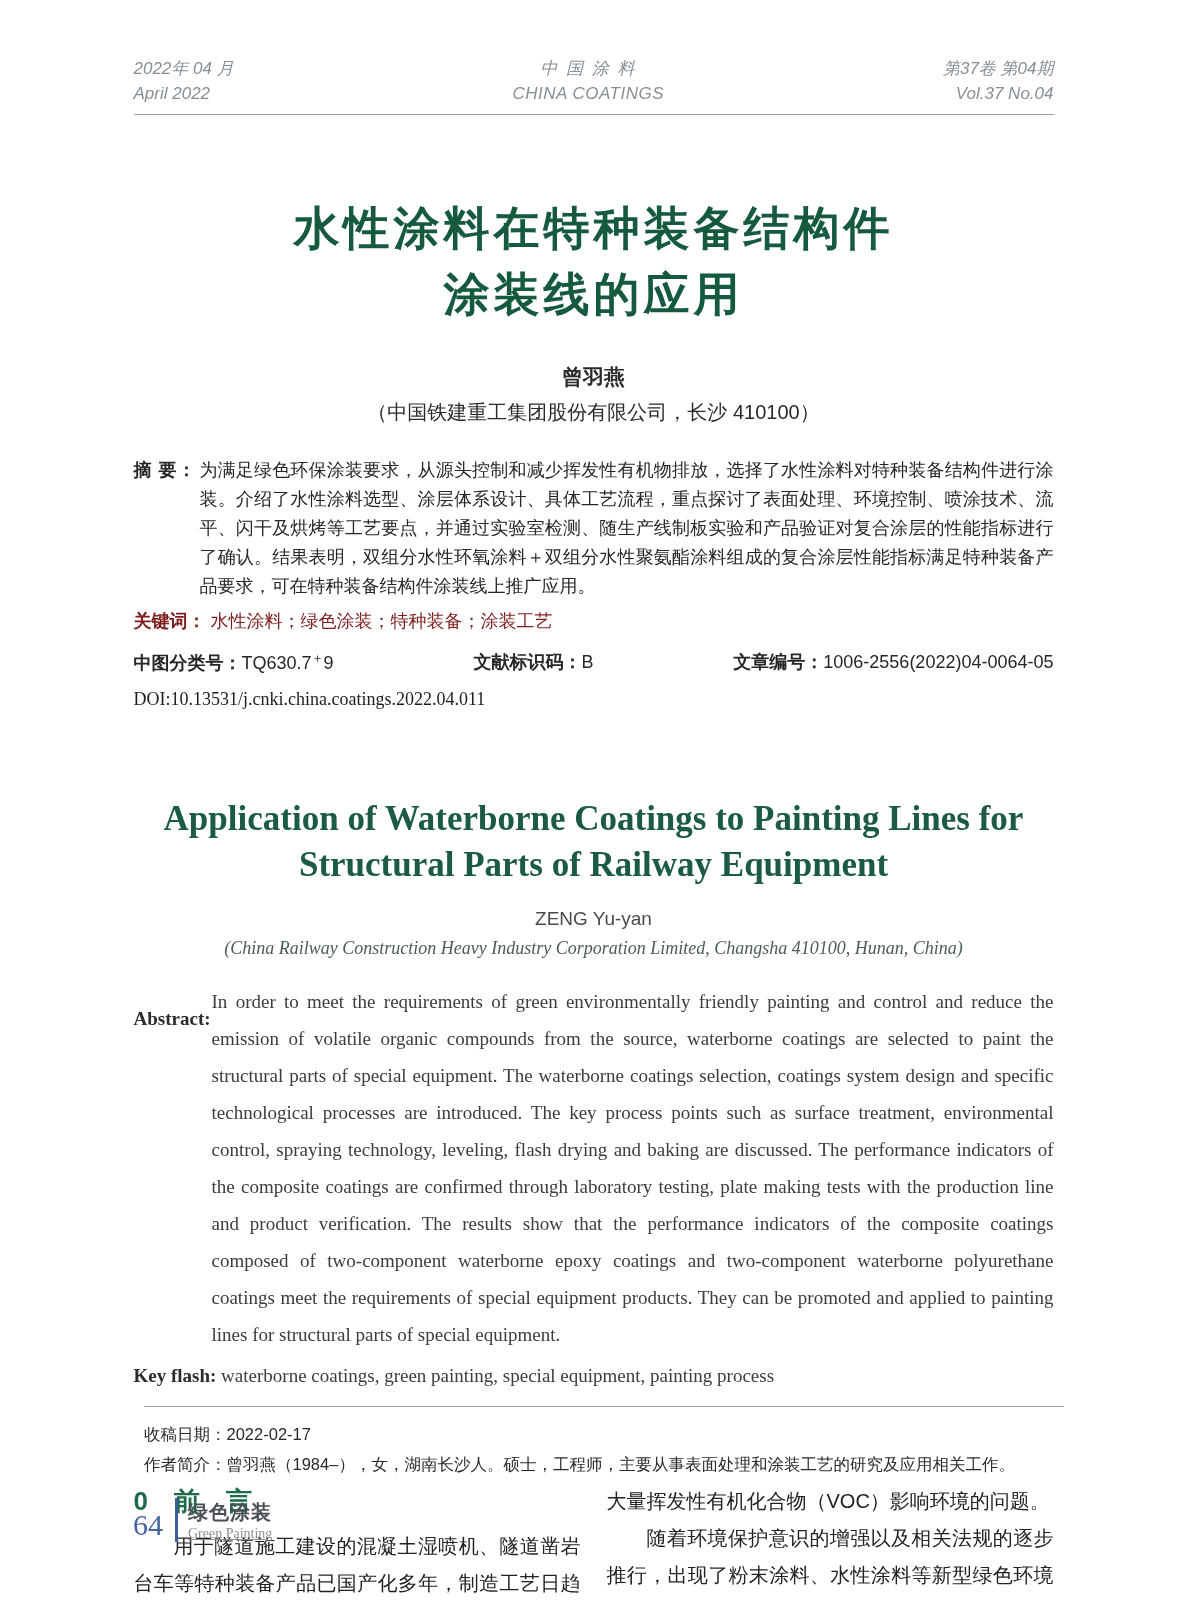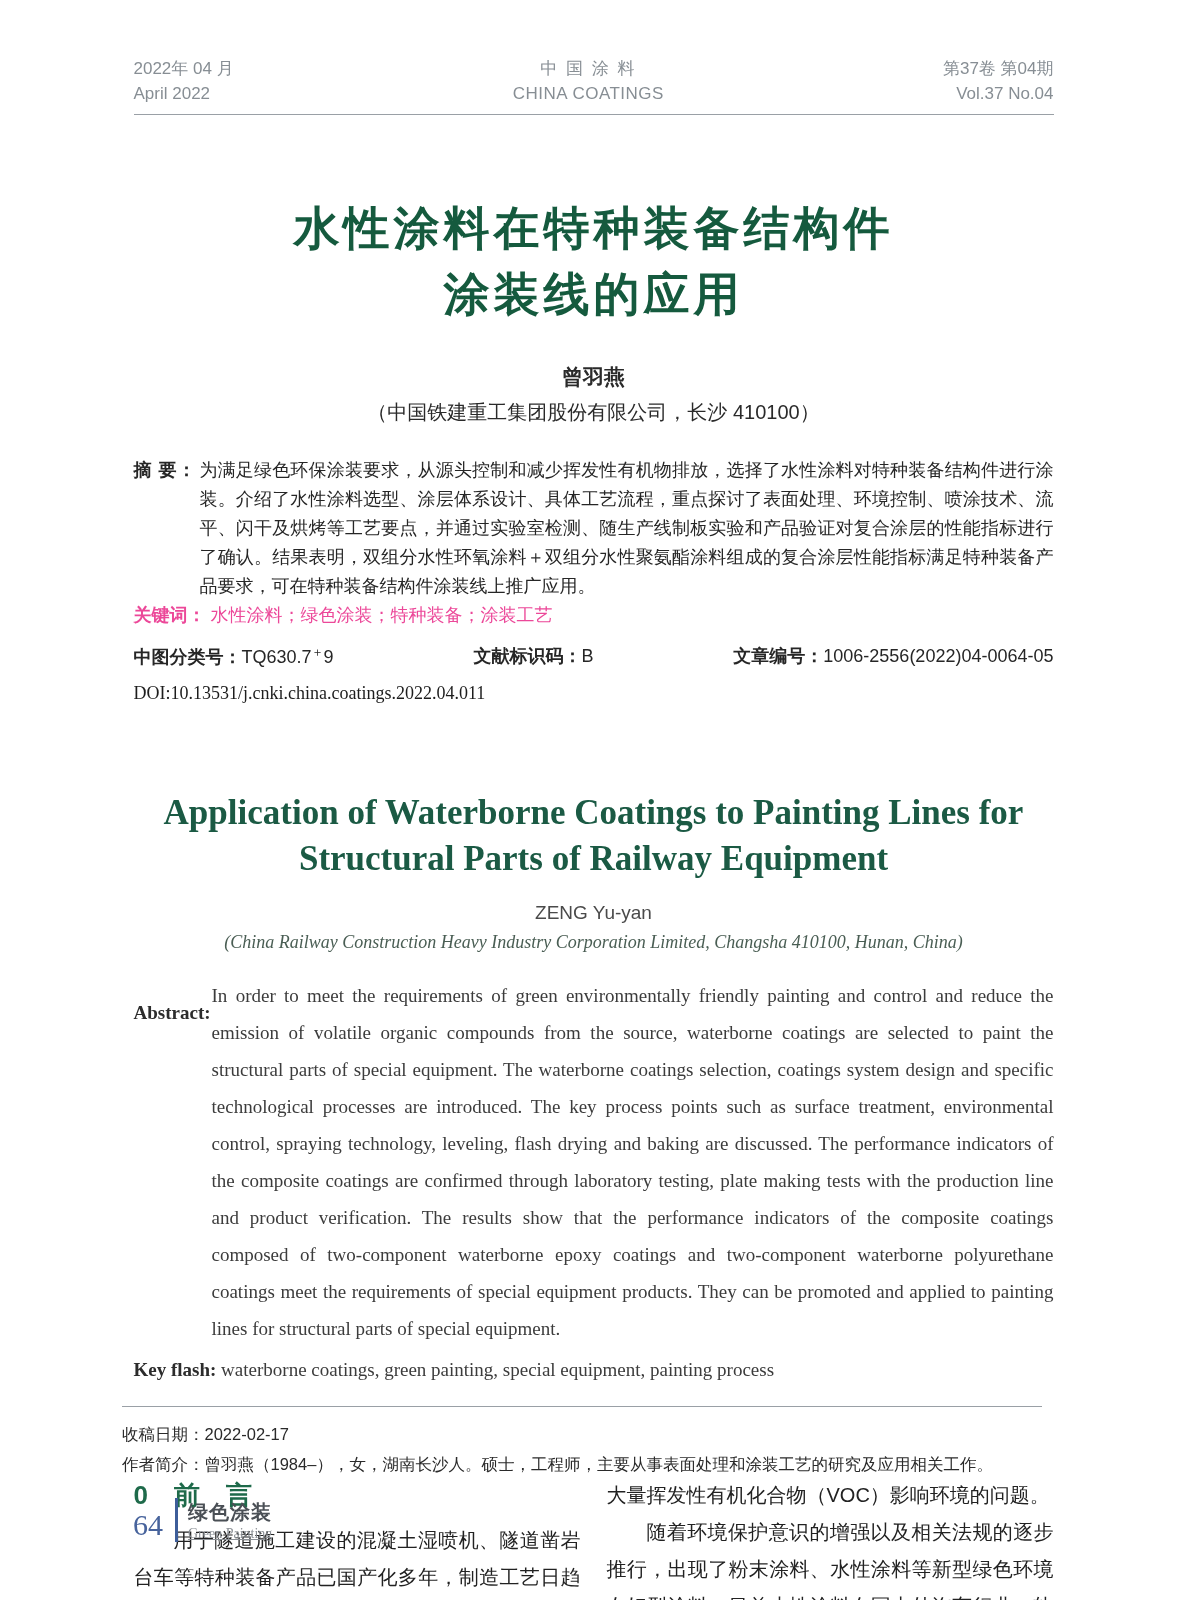--- a/index.html
+++ b/index.html
@@ -20,20 +20,21 @@
   .journal-header {
     display: flex;
     justify-content: space-between;
     align-items: flex-end;
     padding-top: 56px;
     border-bottom: 1.5px solid #9aa0a6;
     padding-bottom: 8px;
     color: #878e94;
     font-size: 17px;
     line-height: 25px;
+    font-style: italic;
   }
   .jh-col { white-space: nowrap; }
   .jh-left  { text-align: left; }
   .jh-center{ text-align: center; letter-spacing: 2px; }
   .jh-center .en { letter-spacing: 0.5px; }
   .jh-right { text-align: right; }
 
   
   .title-cn {
     margin-top: 80px;
@@ -56,21 +57,21 @@
     padding-left: 66px;
     font-size: 18px;
     line-height: 29px;
     text-align: justify;
     color: #262626;
   }
   .abstract-cn .label {
     position: absolute; left: 0; top: 0;
     font-weight: bold; letter-spacing: 1px;
   }
-  .keywords-cn { font-size: 18px; line-height: 29px; color: #ec4899; }
+  .keywords-cn { margin-top: 6px; font-size: 18px; line-height: 29px; color: #7f1d1d; }
   .keywords-cn .label { font-weight: bold; }
 
   .meta-row {
     display: flex;
     justify-content: space-between;
     margin-top: 14px;
     font-size: 18px;
     color: #262626;
   }
   .meta-item .label { font-weight: bold; }
@@ -145,21 +146,21 @@
     line-height: 37px;
     margin-bottom: 8px;
   }
   .section-heading .num { margin-right: 26px; }
   .section-heading .txt { letter-spacing: 26px; }
   .para-indent { text-indent: 2em; }
 
   
   .footnote {
     position: absolute;
-    left: 122px;
+    left: 144px;
     width: 920px;
     top: 1406px;
     border-top: 1.5px solid #9aa0a6;
     padding-top: 12px;
     font-size: 16.5px;
     line-height: 30px;
     color: #2a2a2a;
   }
 
   

